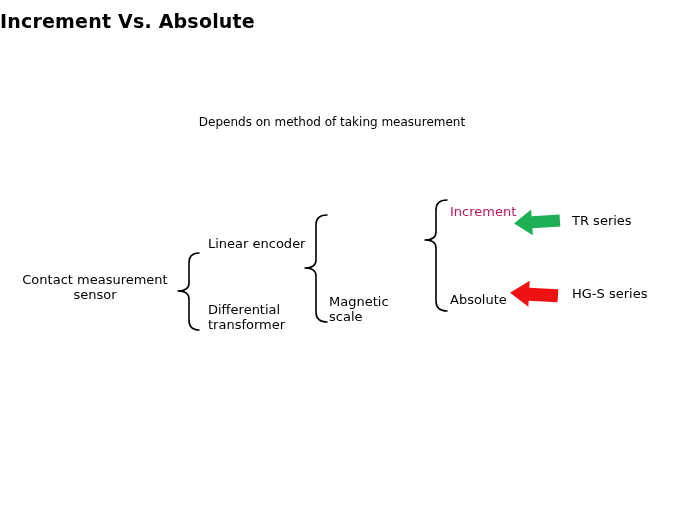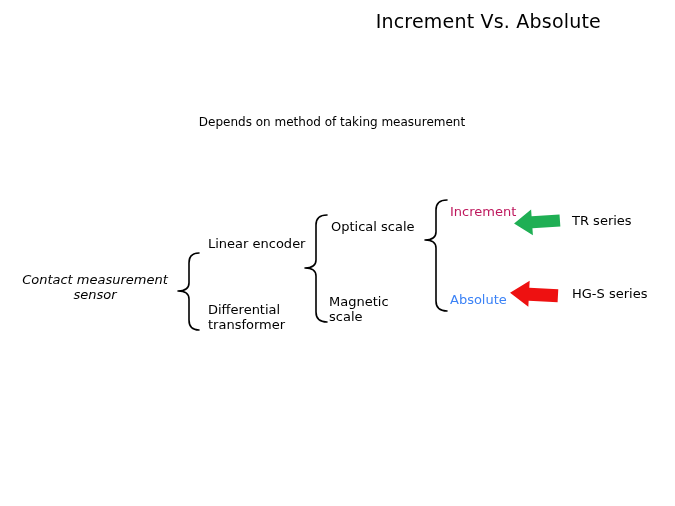--- a/index.html
+++ b/index.html
@@ -7,41 +7,40 @@
     position:relative;
     width:675px;height:506px;
     background:#ffffff;
     font-family:"DejaVu Sans","Liberation Sans",sans-serif;
     color:#000000;
     overflow:hidden;
   }
   .abs{position:absolute;}
   .title{
     left:0;top:10px;width:601px;
-    text-align:right;
-    font-size:19px;font-weight:normal;
+    text-align:left;
+    font-size:19px;font-weight:bold;
     letter-spacing:0.2px;
   }
   .subtitle{
     left:0;top:115px;width:664px;
     text-align:center;
     font-size:12px;
   }
   .node{font-size:13px;line-height:15px;}
   .root-label{
     left:12px;top:272px;width:166px;
     text-align:center;
-    font-style:italic;
   }
   .branch-linear{left:208px;top:236px;width:110px;}
   .branch-diff{left:208px;top:302px;width:86px;}
   .scale-optical{left:331px;top:219px;width:100px;}
   .scale-magnetic{left:329px;top:294px;width:70px;}
   .increment-label{left:450px;top:204px;width:80px;color:#be185d;}
-  .absolute-label{left:450px;top:292px;width:80px;color:#3b82f6;}
+  .absolute-label{left:450px;top:292px;width:80px;color:#000000;}
   .tr-label{left:572px;top:213px;width:100px;}
   .hgs-label{left:572px;top:286px;width:110px;}
   .brace-1{left:176px;top:251px;}
   .brace-2{left:303px;top:213px;}
   .brace-3{left:423px;top:198px;}
   .arrow-green{left:513px;top:207px;transform:rotate(-4deg);}
   .arrow-red{left:509px;top:279px;transform:rotate(3deg);}
   svg{display:block;}
 </style>
 </head>
@@ -63,21 +62,20 @@
 
   <div class="abs node branch-linear">Linear encoder</div>
   <div class="abs node branch-diff">Differential transformer</div>
 
   <div class="abs brace-2">
     <svg width="25" height="111" viewBox="0 0 25 111">
       <path d="M 24 2 Q 13 2 13 12 L 13 47 Q 13 55 2 55 Q 13 55 13 63 L 13 99 Q 13 109 24 109" fill="none" stroke="#000000" stroke-width="1.6" stroke-linecap="round" stroke-linejoin="round"></path>
     </svg>
   </div>
 
-  <div class="abs node scale-optical">Optical scale</div>
   <div class="abs node scale-magnetic">Magnetic scale</div>
 
   <div class="abs brace-3">
     <svg width="25" height="115" viewBox="0 0 25 115">
       <path d="M 24 2 Q 13 2 13 12 L 13 34 Q 13 42 2 42 Q 13 42 13 50 L 13 103 Q 13 113 24 113" fill="none" stroke="#000000" stroke-width="1.6" stroke-linecap="round" stroke-linejoin="round"></path>
     </svg>
   </div>
 
   <div class="abs node increment-label">Increment</div>
   <div class="abs arrow-green">

